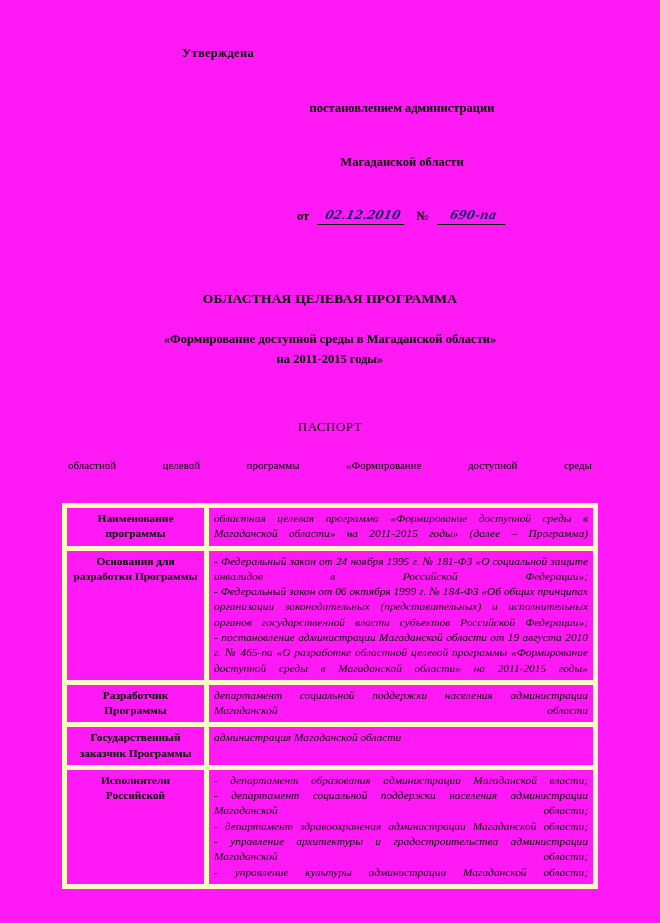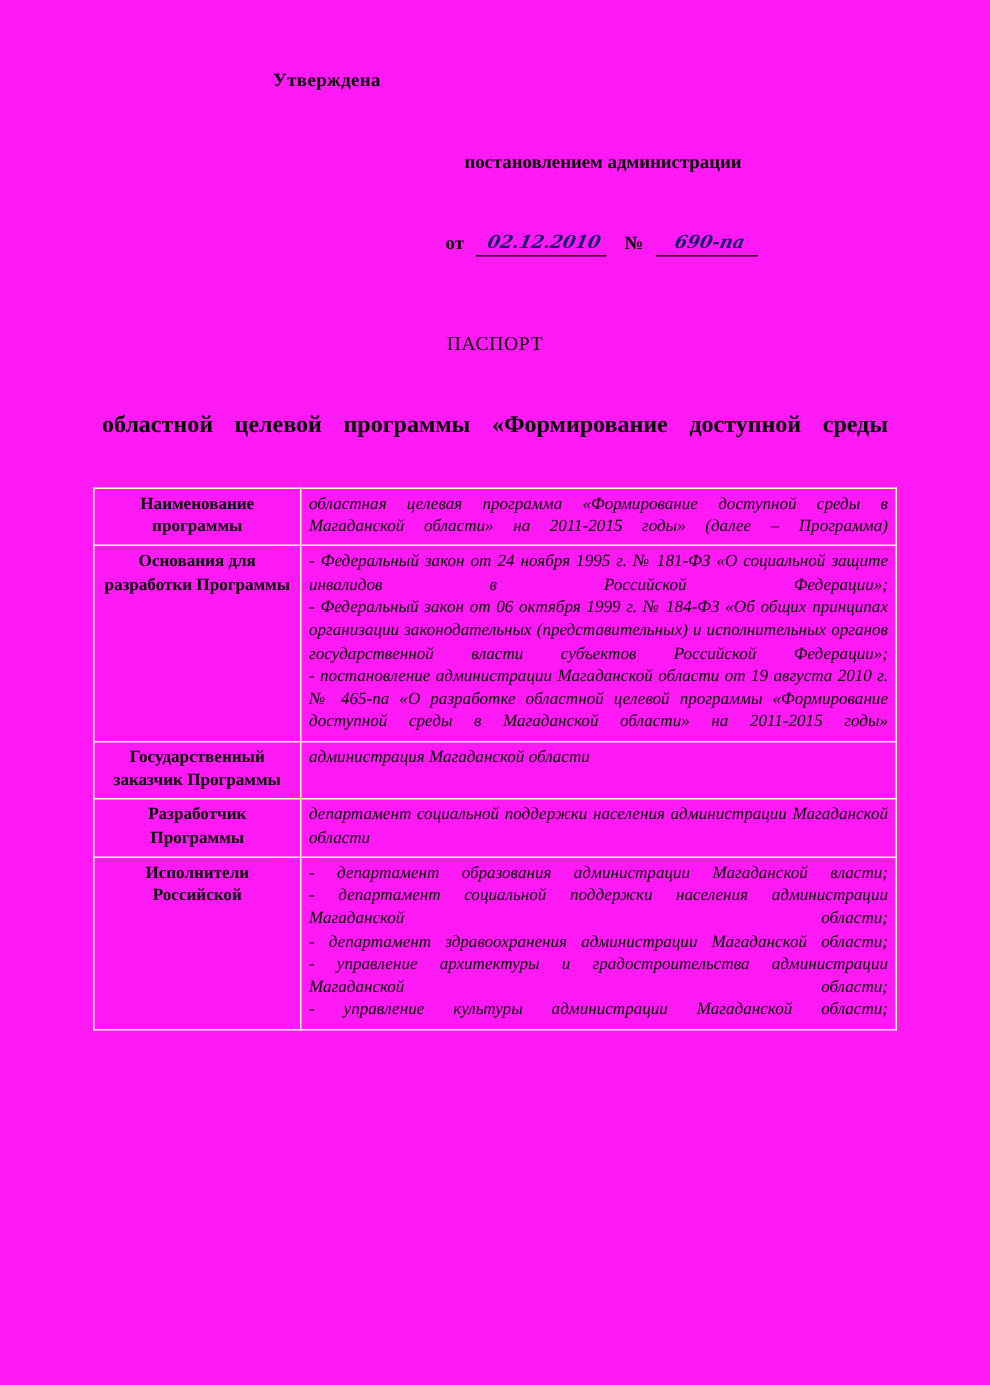--- a/index.html
+++ b/index.html
@@ -86,35 +86,35 @@
     line-height: 1.6;
   }
   .passport-word {
     margin-top: 50px;
     text-align: center;
     font-weight: normal;
     font-size: 13px;
     letter-spacing: 0.5px;
   }
   .passport-sub {
-    margin-top: 34px;
-    text-align: center;
-    font-weight: bold;
-    font-size: 16px;
+    margin-top: 22px;
+    text-align: center;
+    font-weight: normal;
+    font-size: 11px;
     line-height: 1.6;
     padding: 0 6px;
   }
   table.passport {
     margin-top: 28px;
     width: 100%;
     border-collapse: collapse;
     table-layout: fixed;
   }
   table.passport td {
-    border: 1px solid #fef9c3;
+    border: 5px solid #fef9c3;
     vertical-align: top;
     padding: 3px 5px 4px 5px;
     font-size: 11.4px;
     line-height: 1.34;
   }
   td.label {
     width: 127px;
     text-align: center;
     font-weight: bold;
   }
@@ -133,29 +133,37 @@
 </style>
 </head>
 <body>
 
 <div class="page">
 
   <div class="approval-block">
     <span class="approval-word">Утверждена</span>
     <div class="approval-lines">
       <div>постановлением администрации</div>
+      <div>Магаданской области</div>
       <div class="approval-date-row">
         <span>от</span>
         <span class="hand">02.12.2010</span>
         <span>№</span>
         <span class="hand num">690-па</span>
       </div>
     </div>
   </div>
 
+  <div class="title-block">
+    <div class="doc-title">ОБЛАСТНАЯ ЦЕЛЕВАЯ ПРОГРАММА</div>
+    <div class="doc-subtitle">
+      <div>«Формирование доступной среды в Магаданской области»</div>
+      <div>на 2011-2015 годы»</div>
+    </div>
+  </div>
 
   <div class="passport-word">ПАСПОРТ</div>
   <div class="passport-sub">
     <div class="just">областной  целевой  программы  «Формирование  доступной  среды</div>
   </div>
 
   <table class="passport">
     <tbody>
       <tr>
         <td class="label">Наименование программы</td>
@@ -165,29 +173,29 @@
       </tr>
       <tr>
         <td class="label">Основания для разработки Программы</td>
         <td class="value">
           <p class="just">- Федеральный закон от 24 ноября 1995 г. № 181-ФЗ «О социальной защите инвалидов в Российской Федерации»;</p>
           <p class="just">- Федеральный закон от  06 октября 1999 г. № 184-ФЗ «Об общих принципах организации законодательных (представительных) и исполнительных органов государственной власти субъектов Российской Федерации»;</p>
           <p class="just">- постановление администрации Магаданской области от 19 августа 2010 г. № 465-па «О разработке областной целевой программы «Формирование доступной среды в Магаданской области» на 2011-2015 годы»</p>
         </td>
       </tr>
       <tr>
+        <td class="label">Разработчик Программы</td>
+        <td class="value">
+          <p class="just">департамент социальной поддержки населения администрации Магаданской области</p>
+        </td>
+      </tr>
+      <tr>
         <td class="label">Государственный заказчик Программы</td>
         <td class="value">
           <p>администрация Магаданской области</p>
-        </td>
-      </tr>
-      <tr>
-        <td class="label">Разработчик Программы</td>
-        <td class="value">
-          <p class="just">департамент социальной поддержки населения администрации Магаданской области</p>
         </td>
       </tr>
       <tr>
         <td class="label">Исполнители Российской</td>
         <td class="value">
           <p class="just">- департамент образования администрации Магаданской власти;</p>
           <p class="just">- департамент социальной поддержки населения администрации Магаданской области;</p>
           <p class="just">- департамент здравоохранения администрации Магаданской области;</p>
           <p class="just">- управление архитектуры и градостроительства администрации Магаданской области;</p>
           <p class="just">- управление культуры администрации Магаданской области;</p>

